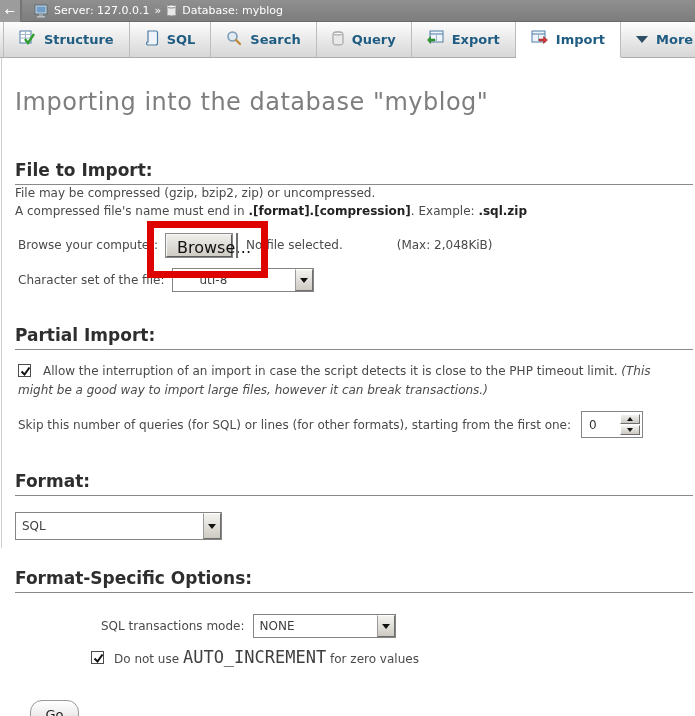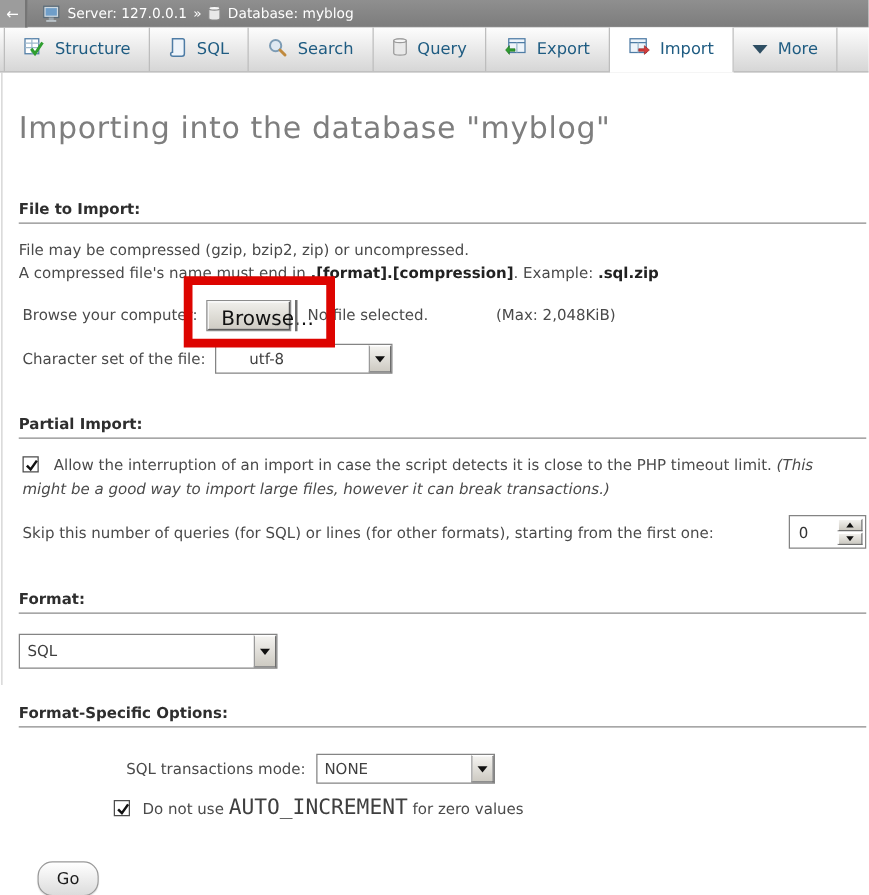--- a/index.html
+++ b/index.html
@@ -7,39 +7,39 @@
   body { position:relative; font-size:12px; }
 
   
   .topbar { height:22px; background:linear-gradient(#8f8f8f,#7d7d7d); border-bottom:1px solid #696969; display:flex; align-items:center; color:#fff; font-size:11px; }
   .backbox { width:22px; height:22px; background:#9c9c9c; border-right:2px solid #757575; display:flex; align-items:center; justify-content:center; color:#fff; font-size:12px; cursor:pointer; }
   .crumbs { display:flex; align-items:center; gap:5px; margin-left:12px; }
   .crumbs svg { display:block; }
 
   
   .tabbar { height:36px; background:linear-gradient(#fdfdfd,#d6d6d6); border-bottom:1px solid #aeaeae; display:flex; align-items:stretch; padding-left:3px; }
-  .tab { display:flex; align-items:center; gap:8px; padding:0 15px; border-right:1px solid #bdbdbd; font-weight:normal; font-size:13px; color:#1f5c82; cursor:pointer; }
+  .tab { display:flex; align-items:center; gap:8px; padding:0 15px; border-right:1px solid #bdbdbd; font-weight:bold; font-size:13px; color:#1f5c82; cursor:pointer; }
   .tab:first-child { border-left:1px solid #bdbdbd; }
   .tab.active { background:#fff; margin-bottom:-1px; border-bottom:1px solid #fff; }
   .tab .caret { width:0; height:0; border-left:6px solid transparent; border-right:6px solid transparent; border-top:7px solid #2e4e63; }
 
   
   .content { position:relative; padding:0 2px 0 15px; }
   .left-border { position:absolute; left:1px; top:58px; width:1px; height:490px; background:#cfcfcf; }
 
   .page-title { margin-top:30px; font-size:24px; font-weight:normal; color:#7e7e7e; letter-spacing:0.5px; }
 
-  .sect-head { font-size:12px; font-weight:bold; color:#2e2e2e; border-bottom:1px solid #8a8a8a; padding-bottom:4px; }
+  .sect-head { font-size:17px; font-weight:bold; color:#2e2e2e; border-bottom:1px solid #8a8a8a; padding-bottom:4px; }
   .h-file    { margin-top:44px; }
   .h-partial { margin-top:32px; }
   .h-format  { margin-top:33px; }
   .h-fso     { margin-top:28px; }
 
   .para { color:#4a4a4a; line-height:16px; }
-  .p1 { margin-top:13px; }
+  .p1 { }
   .p2 { margin-top:2px; }
   .p2 b { color:#222; }
 
   .row { display:flex; align-items:center; margin-left:3px; }
   .row-browse { margin-top:13px; height:26px; }
   .row-charset{ margin-top:9px; height:26px; }
 
   .btn3d { font-family:"DejaVu Sans","Liberation Sans",sans-serif; font-size:16px; color:#111; background:linear-gradient(#efeeea,#cfccc4); border:1px solid; border-color:#f6f6f6 #5c5c5c #5c5c5c #f6f6f6; box-shadow:0 0 0 1px #8c8c8c; padding:3px 10px 4px; cursor:pointer; }
   .browse-btn { margin-left:8px; width:66px; height:23px; }
   .file-divider { width:2px; height:25px; background:#6f6f6f; margin-left:4px; }
@@ -56,21 +56,21 @@
   .sel-compat { width:143px; margin-left:8px; }
 
   
   .cbx { display:inline-block; width:13px; height:13px; background:#fff; border:1px solid #4c4c4c; vertical-align:-2px; position:relative; cursor:pointer; }
   .cbx svg { position:absolute; left:0; top:0; }
 
   .allow-para { margin-top:12px; margin-left:3px; width:668px; line-height:19px; }
   .allow-para .cbx { margin-right:12px; }
   .allow-italic { font-style:italic; }
 
-  .row-skip { margin-top:11px;justify-content:space-between; }
+  .row-skip { margin-top:11px; }
   .spinner { display:flex; align-items:stretch; border:1px solid #848484; background:#fff; width:62px; height:27px; margin-left:10px; padding:2px; }
   .spin-val { flex:1; display:flex; align-items:center; padding-left:5px; color:#333; }
   .spin-btns { width:20px; display:flex; flex-direction:column; gap:1px; }
   .spin-b { flex:1; background:linear-gradient(#f2f1ee,#ccc9c1); border:1px solid; border-color:#fff #6e6e6e #6e6e6e #fff; display:flex; align-items:center; justify-content:center; cursor:pointer; }
   .tri-up { width:0; height:0; border-left:3px solid transparent; border-right:3px solid transparent; border-bottom:4px solid #111; }
   .tri-dn { width:0; height:0; border-left:3px solid transparent; border-right:3px solid transparent; border-top:4px solid #111; }
 
   .row-compat { margin-top:21px; padding-left:83px; }
   .row-autoinc { margin-top:9px; padding-left:73px; }
   .row-autoinc .cbx { margin-right:10px; }

